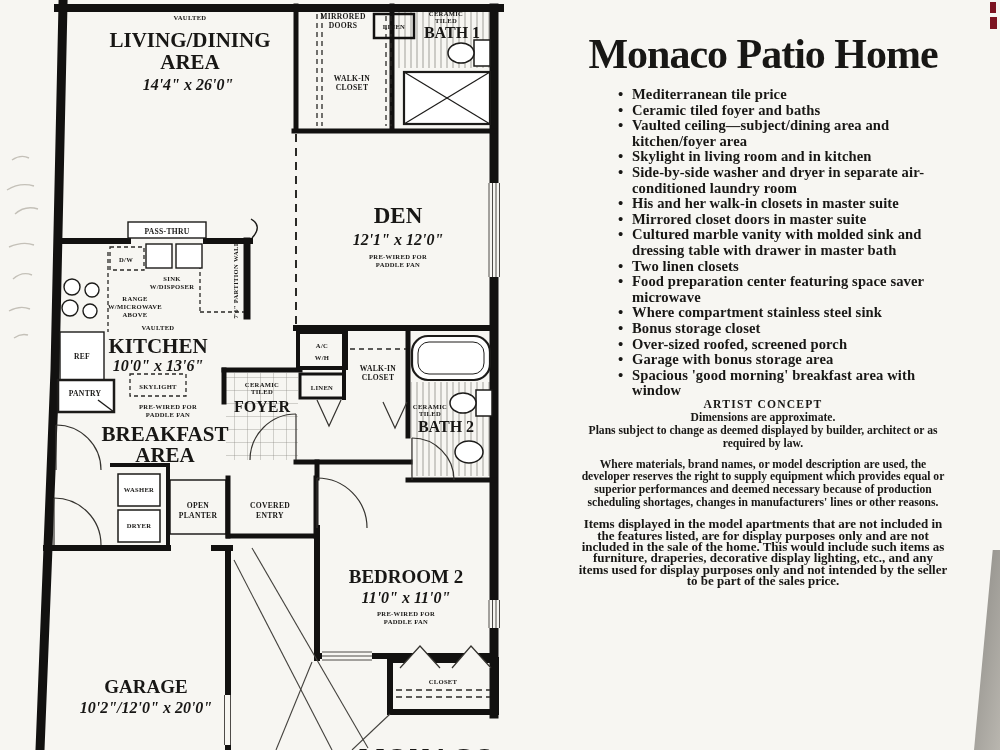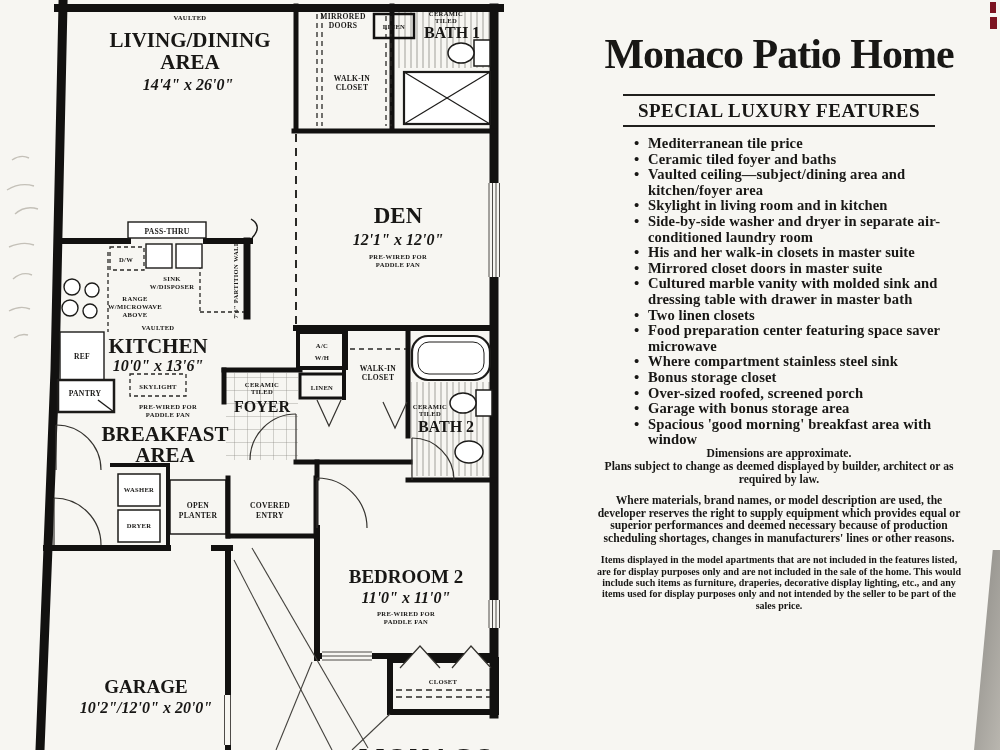--- a/index.html
+++ b/index.html
@@ -1,34 +1,34 @@
 <!DOCTYPE html>
 <html><head>
 <meta charset="utf-8">
 <style>
   html,body{margin:0;padding:0;}
   #page{position:relative;width:1000px;height:750px;background:#f7f6f2;overflow:hidden;
         font-family:"Liberation Serif",serif;color:#181715;}
   
   #plan{position:absolute;left:0;top:0;width:560px;height:750px;}
   
-  #col{position:absolute;left:578px;top:0;width:402px;height:546px;}
+  #col{position:absolute;left:562px;top:0;width:402px;height:546px;}
   .title{margin-top:30px;text-align:center;font-size:42px;font-weight:700;letter-spacing:-1px;}
   .feat-head{width:312px;margin:16px auto 0 auto;text-align:center;font-size:19px;font-weight:700;
              letter-spacing:.5px;border-top:2px solid #201f1d;border-bottom:2px solid #201f1d;
              padding:4px 0 3px 0;}
   ul.features{margin:9px 0 0 0;padding:0 0 0 70px;list-style:none;width:330px;}
   ul.features li{font-size:14.6px;font-weight:700;line-height:15.6px;letter-spacing:.1px;
                  position:relative;padding-left:0;}
   ul.features li::before{content:"\2022";position:absolute;left:-14px;font-size:15px;}
   .disc{width:372px;margin:0 auto;text-align:center;font-weight:700;}
   .artist{margin-top:22px;font-size:11px;letter-spacing:1.2px;}
   .disc p{margin:0;font-size:11.6px;line-height:12.9px;}
   .disc p.gap{margin-top:8px;}
-  .disc p.tight{line-height:11.4px;font-size:10px;}
+  .disc p.tight{line-height:11.4px;font-size:13px;}
   
   #edge-wedge{position:absolute;right:0;bottom:0;width:26px;height:200px;
               background:linear-gradient(100deg,#8d8b86,#b9b6af);
               clip-path:polygon(100% 0,100% 100%,0 100%,72% 0);}
   .redmark{position:absolute;background:#7c1320;}
   svg text{fill:#181715;font-family:"Liberation Serif",serif;}
   .t6{font-size:6.6px;font-weight:700;letter-spacing:.3px;}
   .t7{font-size:7.6px;font-weight:700;letter-spacing:.3px;}
   .room{font-size:21px;font-weight:700;}
   .room-m{font-size:19px;font-weight:700;}
@@ -276,41 +276,41 @@
       <text class="room-m" x="146" y="693">GARAGE</text>
       <text class="dims" x="146" y="713">10'2"/12'0" x 20'0"</text>
 
       <text class="mono-cut" x="428" y="767">MONACO</text>
     </g>
   </svg>
 
   <div id="col">
     <div class="title">Monaco Patio Home</div>
 
-    <div class="feat-head">SPECIAL LUXURY FEATURES</div>
 
     <ul class="features">
       <li>Mediterranean tile price</li>
       <li>Ceramic tiled foyer and baths</li>
       <li>Vaulted ceiling—subject/dining area and kitchen/foyer area</li>
       <li>Skylight in living room and in kitchen</li>
       <li>Side-by-side washer and dryer in separate air-conditioned laundry room</li>
       <li>His and her walk-in closets in master suite</li>
       <li>Mirrored closet doors in master suite</li>
       <li>Cultured marble vanity with molded sink and dressing table with drawer in master bath</li>
       <li>Two linen closets</li>
       <li>Food preparation center featuring space saver microwave</li>
       <li>Where compartment stainless steel sink</li>
       <li>Bonus storage closet</li>
       <li>Over-sized roofed, screened porch</li>
       <li>Garage with bonus storage area</li>
       <li>Spacious 'good morning' breakfast area with window</li>
     </ul>
 
     <div class="disc">
+      <p class="artist">ARTIST CONCEPT</p>
       <p>Dimensions are approximate.</p>
       <p>Plans subject to change as deemed displayed by builder, architect or as required by law.</p>
       <p class="gap">Where materials, brand names, or model description are used, the developer reserves the right to supply equipment which provides equal or superior performances and deemed necessary because of production scheduling shortages, changes in manufacturers' lines or other reasons.</p>
       <p class="gap tight">Items displayed in the model apartments that are not included in the features listed, are for display purposes only and are not included in the sale of the home. This would include such items as furniture, draperies, decorative display lighting, etc., and any items used for display purposes only and not intended by the seller to be part of the sales price.</p>
     </div>
   </div>
 
   <div id="edge-wedge"></div>
   <div class="redmark" style="right:4px;top:2px;width:6px;height:11px;"></div>
   <div class="redmark" style="right:3px;top:17px;width:7px;height:12px;"></div>

